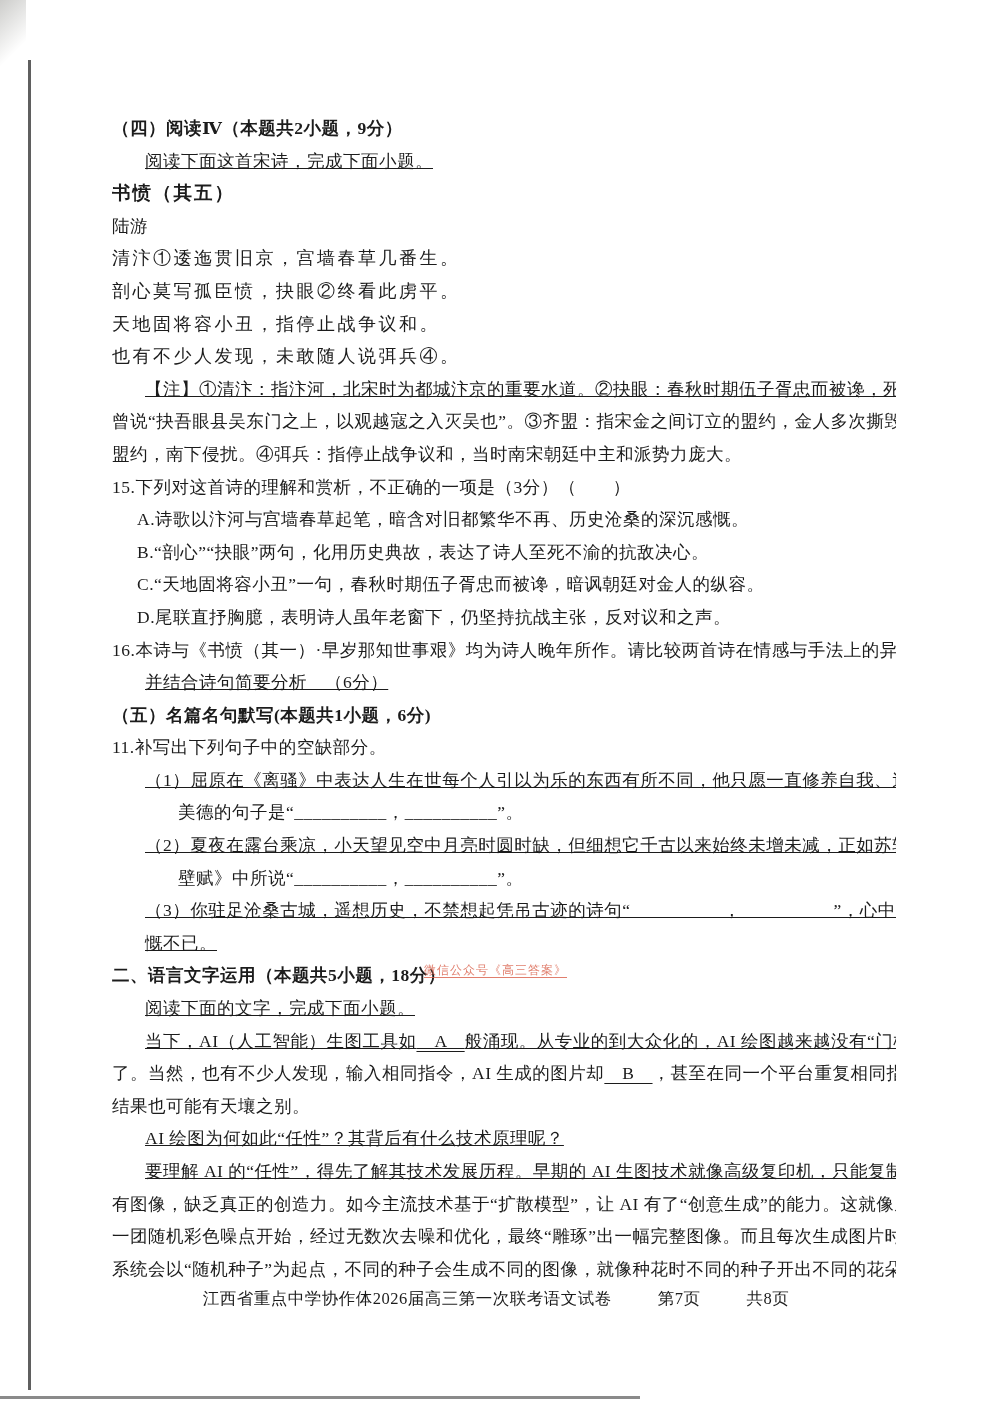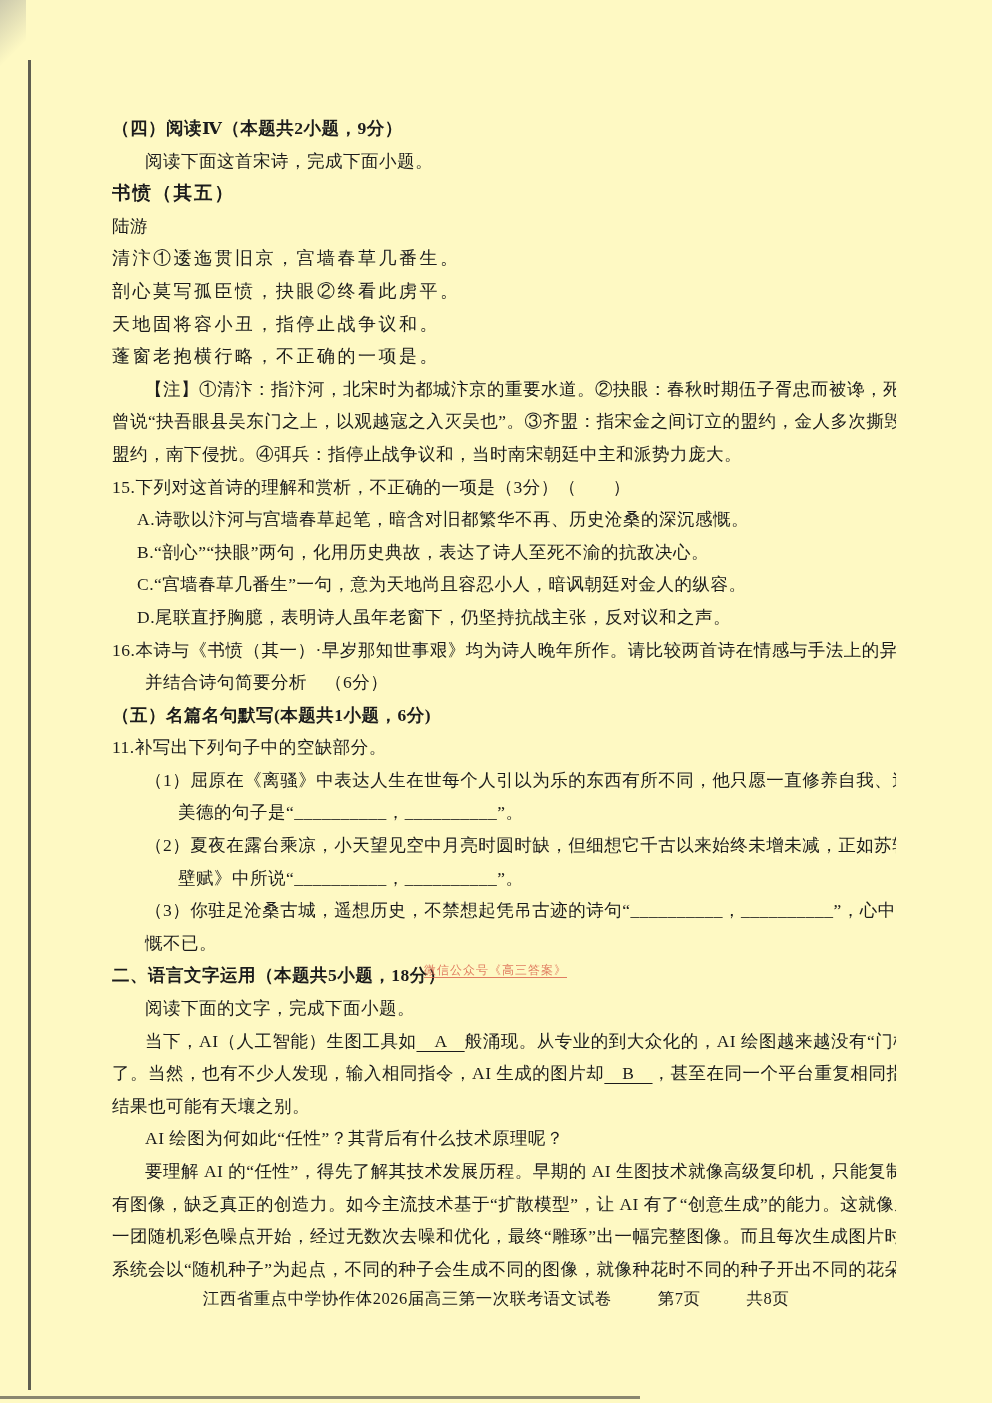--- a/index.html
+++ b/index.html
@@ -1,37 +1,37 @@
 <!DOCTYPE html>
 <html><head>
 <meta charset="utf-8">
 <style>
   * { margin:0; padding:0; box-sizing:border-box; }
   html,body { background:#e9e9e7; }
   .page {
     position:relative;
     width:992px; height:1403px;
     margin:0 auto;
-    background:#fef9c3;
+    background:#ffffff;
     font-family:"Liberation Serif","DejaVu Serif",serif;
     color:#1c1c1c;
     overflow:hidden;
   }
   .content { position:absolute; left:112px; right:96px; top:112px; }
   .line {
     font-size:17.5px;
     line-height:32.6px;
     height:32.6px;
     white-space:nowrap;
     letter-spacing:0.5px;
     overflow:hidden;
   }
   .bold { font-weight:bold; }
   .center { text-align:left; }
-  .ind1 { padding-left:33px; }
+  .ind1 { padding-left:33px;text-decoration:underline; }
   .ind2 { padding-left:66px; }
   .opt  { padding-left:25px; }
   .poem { letter-spacing:2.5px; font-size:18px; }
   .poem-title { font-size:18.5px; letter-spacing:2px; }
   .blank { text-decoration:underline; text-underline-offset:4px; }
   .watermark {
     position:absolute;
     left:424px; top:962px;
     font-size:12px;
     color:#d95f49;
@@ -81,30 +81,30 @@
   <div class="content">
 
     <div class="line bold">（四）阅读Ⅳ（本题共2小题，9分）</div>
     <div class="line ind1">阅读下面这首宋诗，完成下面小题。</div>
 
     <div class="line center bold poem-title">书愤（其五）</div>
     <div class="line center">陆游</div>
     <div class="line center poem">清汴①逶迤贯旧京，宫墙春草几番生。</div>
     <div class="line center poem">剖心莫写孤臣愤，抉眼②终看此虏平。</div>
     <div class="line center poem">天地固将容小丑，指停止战争议和。</div>
-    <div class="line center poem">蓬窗老抱横行略，不正确的一项是。</div>
+    <div class="line center poem">也有不少人发现，未敢随人说弭兵④。</div>
 
     <div class="line ind1">【注】①清汴：指汴河，北宋时为都城汴京的重要水道。②抉眼：春秋时期伍子胥忠而被谗，死前</div>
     <div class="line">曾说“抉吾眼县吴东门之上，以观越寇之入灭吴也”。③齐盟：指宋金之间订立的盟约，金人多次撕毁</div>
     <div class="line">盟约，南下侵扰。④弭兵：指停止战争议和，当时南宋朝廷中主和派势力庞大。</div>
 
     <div class="line">15.下列对这首诗的理解和赏析，不正确的一项是（3分）（　　）</div>
     <div class="line opt">A.诗歌以汴河与宫墙春草起笔，暗含对旧都繁华不再、历史沧桑的深沉感慨。</div>
     <div class="line opt">B.“剖心”“抉眼”两句，化用历史典故，表达了诗人至死不渝的抗敌决心。</div>
-    <div class="line opt">C.“宫墙春草几番生”一句，意为天地尚且容忍小人，暗讽朝廷对金人的纵容。</div>
+    <div class="line opt">C.“天地固将容小丑”一句，春秋时期伍子胥忠而被谗，暗讽朝廷对金人的纵容。</div>
     <div class="line opt">D.尾联直抒胸臆，表明诗人虽年老窗下，仍坚持抗战主张，反对议和之声。</div>
 
     <div class="line">16.本诗与《书愤（其一）·早岁那知世事艰》均为诗人晚年所作。请比较两首诗在情感与手法上的异同，</div>
     <div class="line ind1">并结合诗句简要分析　（6分）</div>
 
     <div class="line bold">（五）名篇名句默写(本题共1小题，6分)</div>
     <div class="line">11.补写出下列句子中的空缺部分。</div>
 
     <div class="line ind1">（1）屈原在《离骚》中表达人生在世每个人引以为乐的东西有所不同，他只愿一直修养自我、追求</div>
     <div class="line ind2">美德的句子是“__________，__________”。</div>

